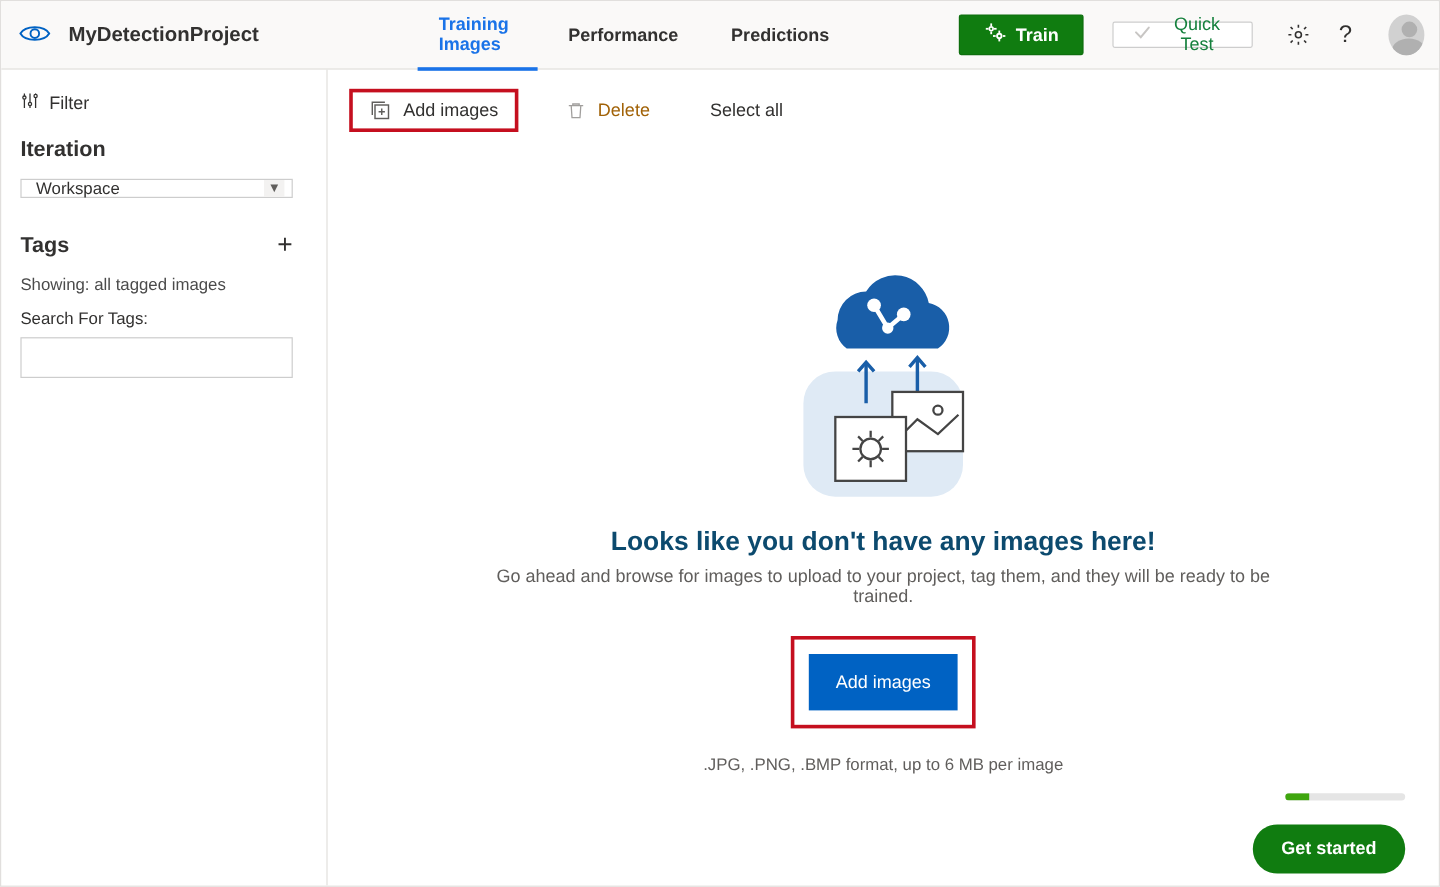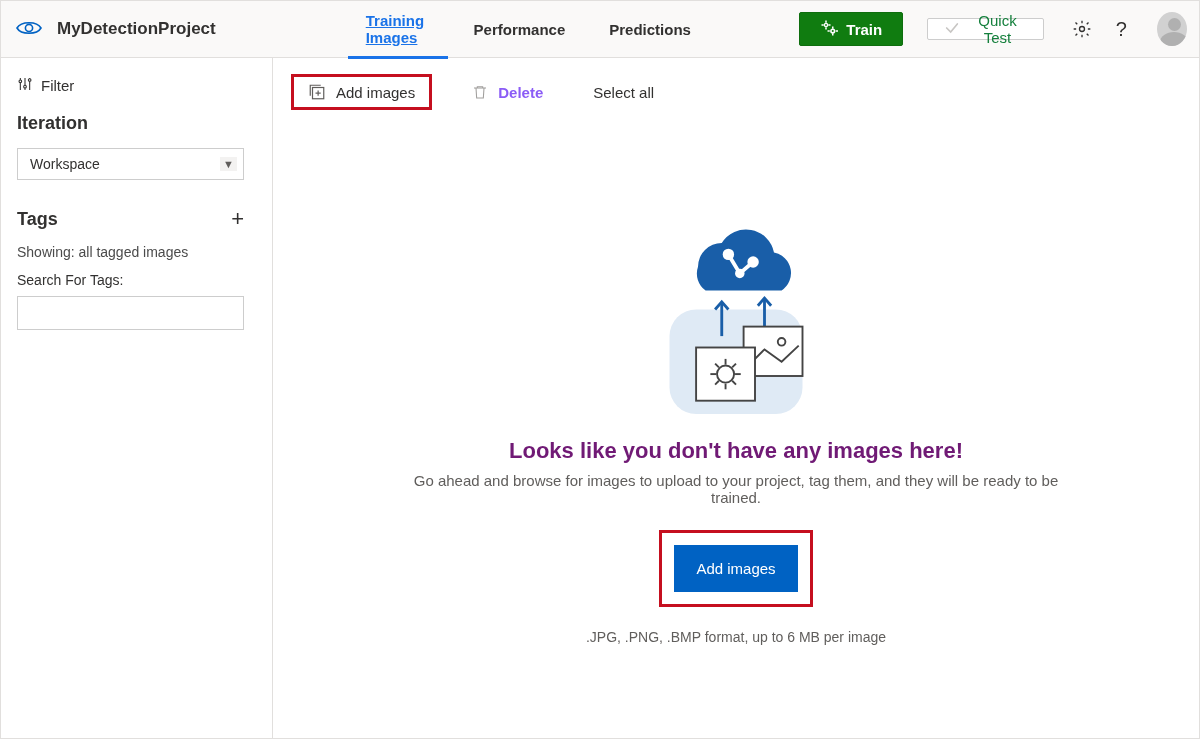--- a/index.html
+++ b/index.html
@@ -40,21 +40,21 @@
   .project-name{font-size:17px;font-weight:600;color:var(--text);margin-right:auto;}
   .nav-tabs{display:flex;gap:0;margin-left:120px;}
   .nav-tab{
     padding:0 22px;
     height:57px;
     display:flex;align-items:center;
     font-size:15px;font-weight:600;
     color:var(--text);cursor:pointer;
     position:relative;
   }
-  .nav-tab.active{color:var(--blue-bright);text-decoration:underline;}
+  .nav-tab.active{color:var(--blue-bright);}
   .nav-tab.active::after{
     content:"";position:absolute;left:4px;right:4px;bottom:-1px;height:3px;background:var(--blue-bright);
   }
   .hdr-spacer{width:80px;}
   .train-btn{
     background:var(--green);color:#fff;border:1px solid #0e6e0e;
     height:34px;padding:0 20px;display:flex;align-items:center;gap:8px;
     font-size:15px;font-weight:600;cursor:pointer;border-radius:2px;
   }
   .quicktest-btn{
@@ -72,47 +72,47 @@
   .body{display:flex;height:calc(100% - 57px);position:relative;}
   
   .sidebar{
     width:272px;min-width:272px;
     border-right:1px solid var(--border);
     padding:18px 28px 18px 16px;
   }
   .filter-row{display:flex;align-items:center;gap:8px;color:var(--text);font-size:15px;margin-bottom:18px;}
   .section-title{font-size:18px;font-weight:600;margin:0 0 14px 0;}
   .dropdown{
-    width:100%;height:32px;border:1px solid var(--light-border);
+    width:100%;height:16px;border:1px solid var(--light-border);
     display:flex;align-items:center;justify-content:space-between;
     padding:0 6px 0 12px;font-size:14px;cursor:pointer;background:#fff;
   }
   .caret{font-size:11px;color:#605e5c;background:#f3f2f1;padding:1px 3px;}
   .tags-header{display:flex;justify-content:space-between;align-items:center;margin:28px 0 10px 0;}
   .plus{font-size:22px;font-weight:300;cursor:pointer;line-height:1;}
   .tag-toggle{display:flex;width:100%;border:1px solid var(--blue);}
   .tag-toggle>div{flex:1;text-align:center;padding:7px 0;font-size:15px;cursor:pointer;}
   .tag-toggle .on{background:var(--blue);color:#fff;font-weight:400;}
   .tag-toggle .off{background:#fff;color:var(--text);}
   .showing{font-size:14px;color:#4b4b4b;margin:14px 0 12px 0;}
   .search-label{font-size:14px;color:#323130;margin-bottom:8px;}
   .search-box{width:100%;height:34px;border:1px solid var(--light-border);padding:4px 8px;}
 
   
   .main{flex:1;position:relative;display:flex;flex-direction:column;}
   .toolbar{display:flex;align-items:center;gap:26px;padding:16px 18px 12px 18px;}
   .tb-btn{display:flex;align-items:center;gap:10px;font-size:15px;color:var(--text);cursor:pointer;padding:6px 14px;}
   .tb-btn.add{border:3px solid var(--box-red);padding:6px 14px;}
-  .tb-btn.delete{color:#8b5cf6;cursor:default;font-weight:bold;}
+  .tb-btn.delete{color:#a16207;cursor:default;}
   .tb-btn.selectall{padding-left:10px;text-align:right;}
   .tb-icon{display:inline-flex;}
 
   .empty{flex:1;display:flex;flex-direction:column;align-items:center;justify-content:flex-start;padding-top:92px;color:var(--text);text-align:center;}
   .hero{width:190px;height:210px;}
-  .empty h2{font-size:22px;font-weight:700;margin:14px 0 4px 0;color:#701a75;}
+  .empty h2{font-size:22px;font-weight:700;margin:14px 0 4px 0;color:#0c4a6e;}
   .empty p{font-size:15px;color:#605e5c;margin:4px 0 24px 0;max-width:680px;}
   .add-frame{border:3px solid var(--box-red);padding:12px;}
   .big-add{background:var(--blue);color:#fff;border:none;padding:15px 22px;font-size:15px;cursor:pointer;}
   .format-hint{font-size:14px;color:#605e5c;margin-top:22px;}
 
   
   .br-stack{position:absolute;right:28px;bottom:10px;display:flex;flex-direction:column;align-items:flex-end;gap:20px;}
   .progress{width:100px;height:6px;background:#e5e5e5;border-radius:3px;overflow:hidden;}
   .progress>div{height:100%;background:var(--green-bright);width:20%;}
   .get-started{background:var(--green);color:#fff;border:none;border-radius:999px;padding:12px 24px;font-size:15px;font-weight:600;cursor:pointer;}
@@ -271,14 +271,20 @@
 
       <h2>Looks like you don't have any images here!</h2>
       <p>Go ahead and browse for images to upload to your project, tag them, and they will be ready to be trained.</p>
 
       <div class="add-frame">
         <button class="big-add">Add images</button>
       </div>
       <div class="format-hint">.JPG, .PNG, .BMP format, up to 6 MB per image</div>
     </div>
 
+    <div class="br-stack">
+      <div class="progress">
+        <div style="width: 20%;"></div>
+      </div>
+      <button class="get-started">Get started</button>
+    </div>
   </div>
 </div>
 
 </body></html>

